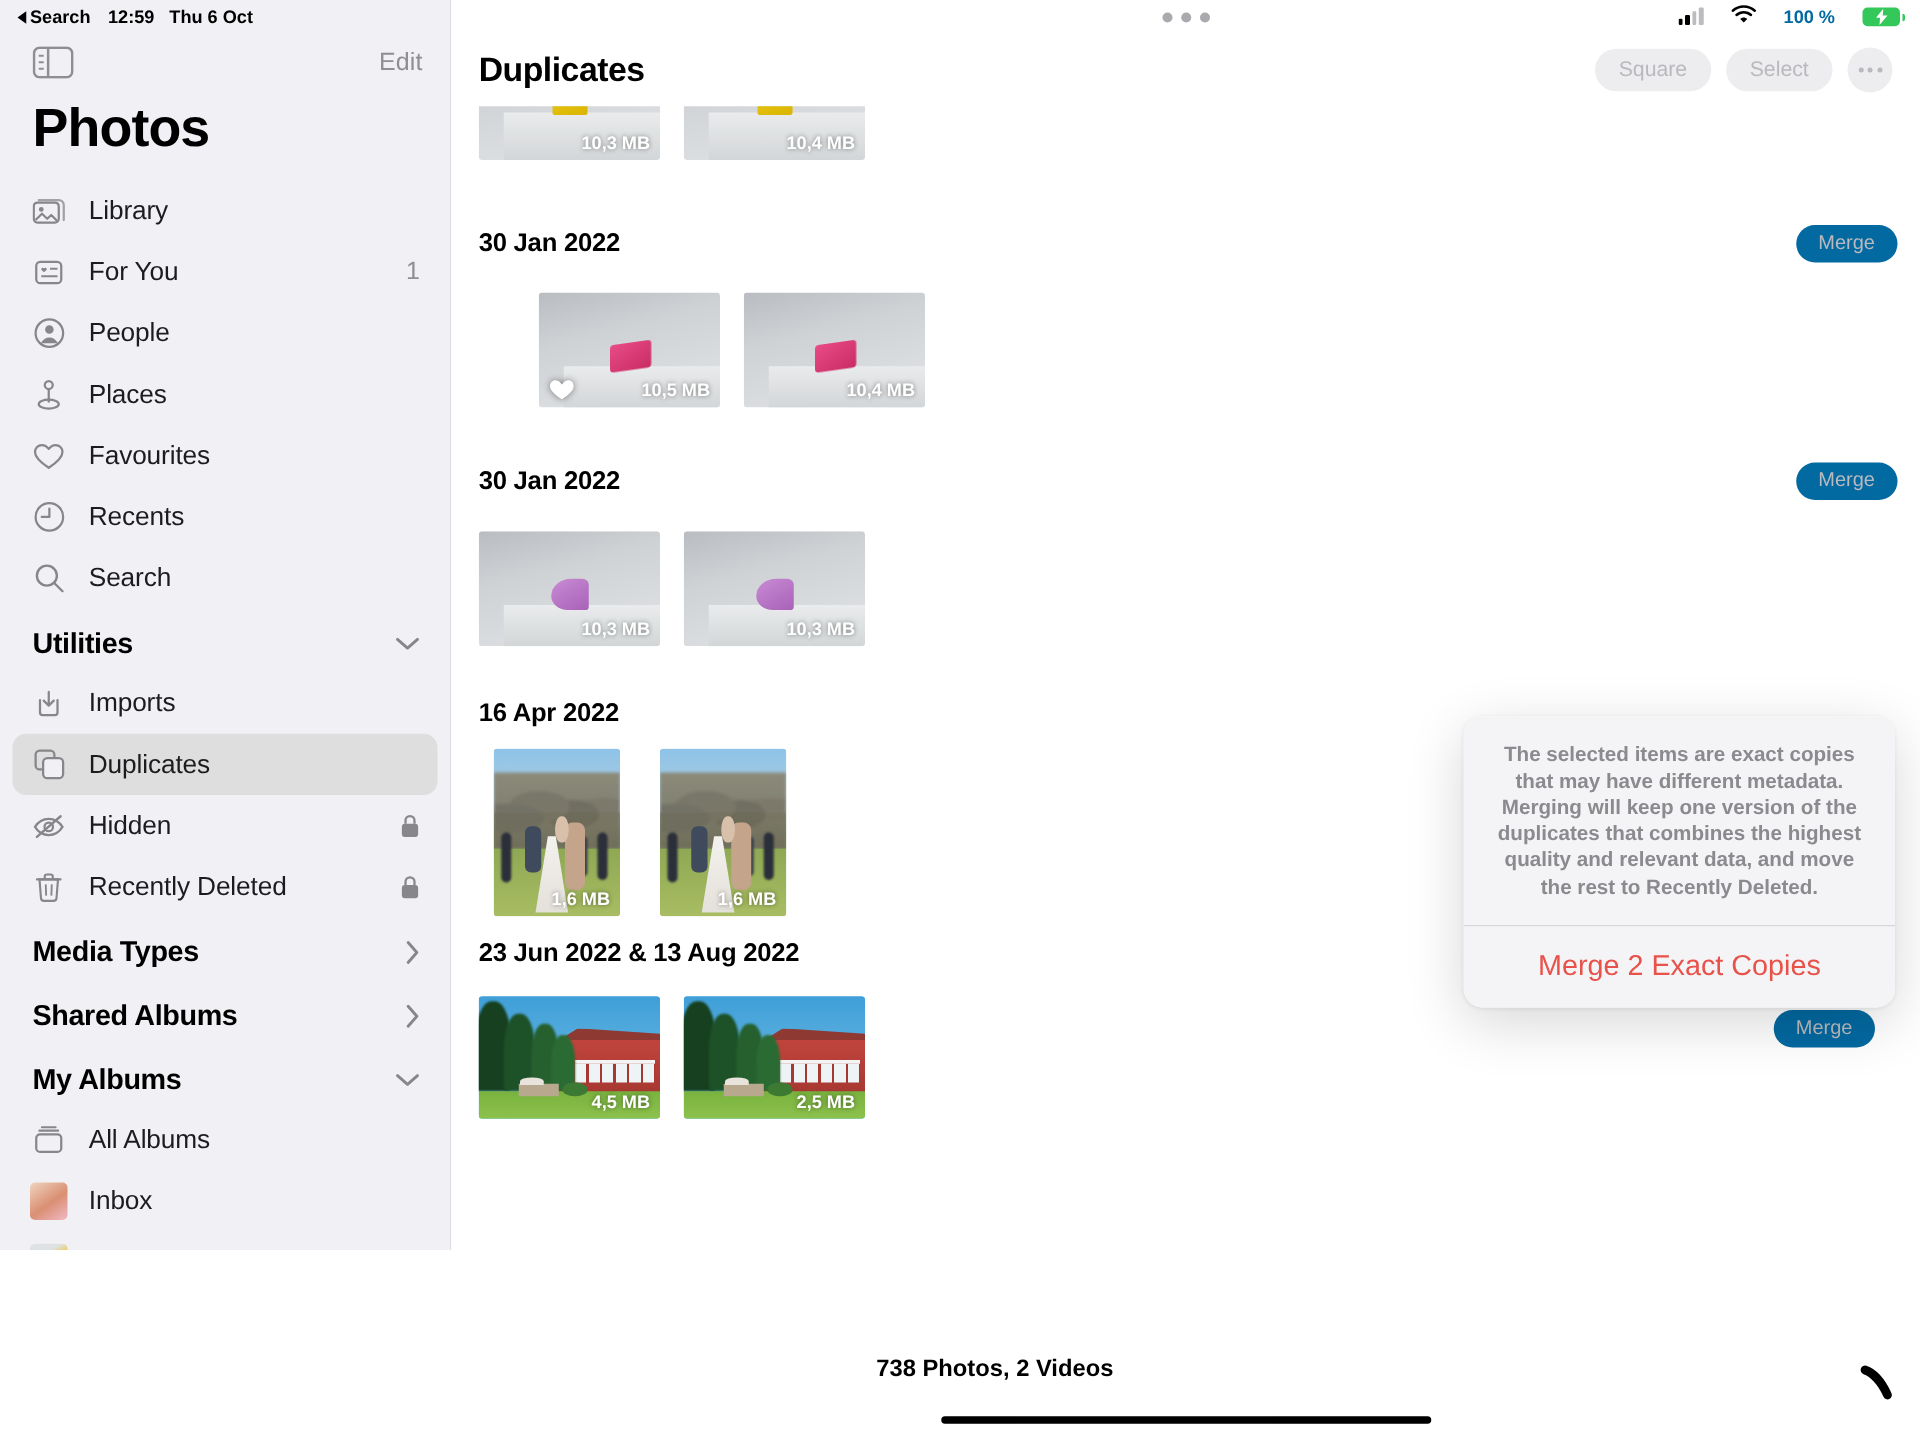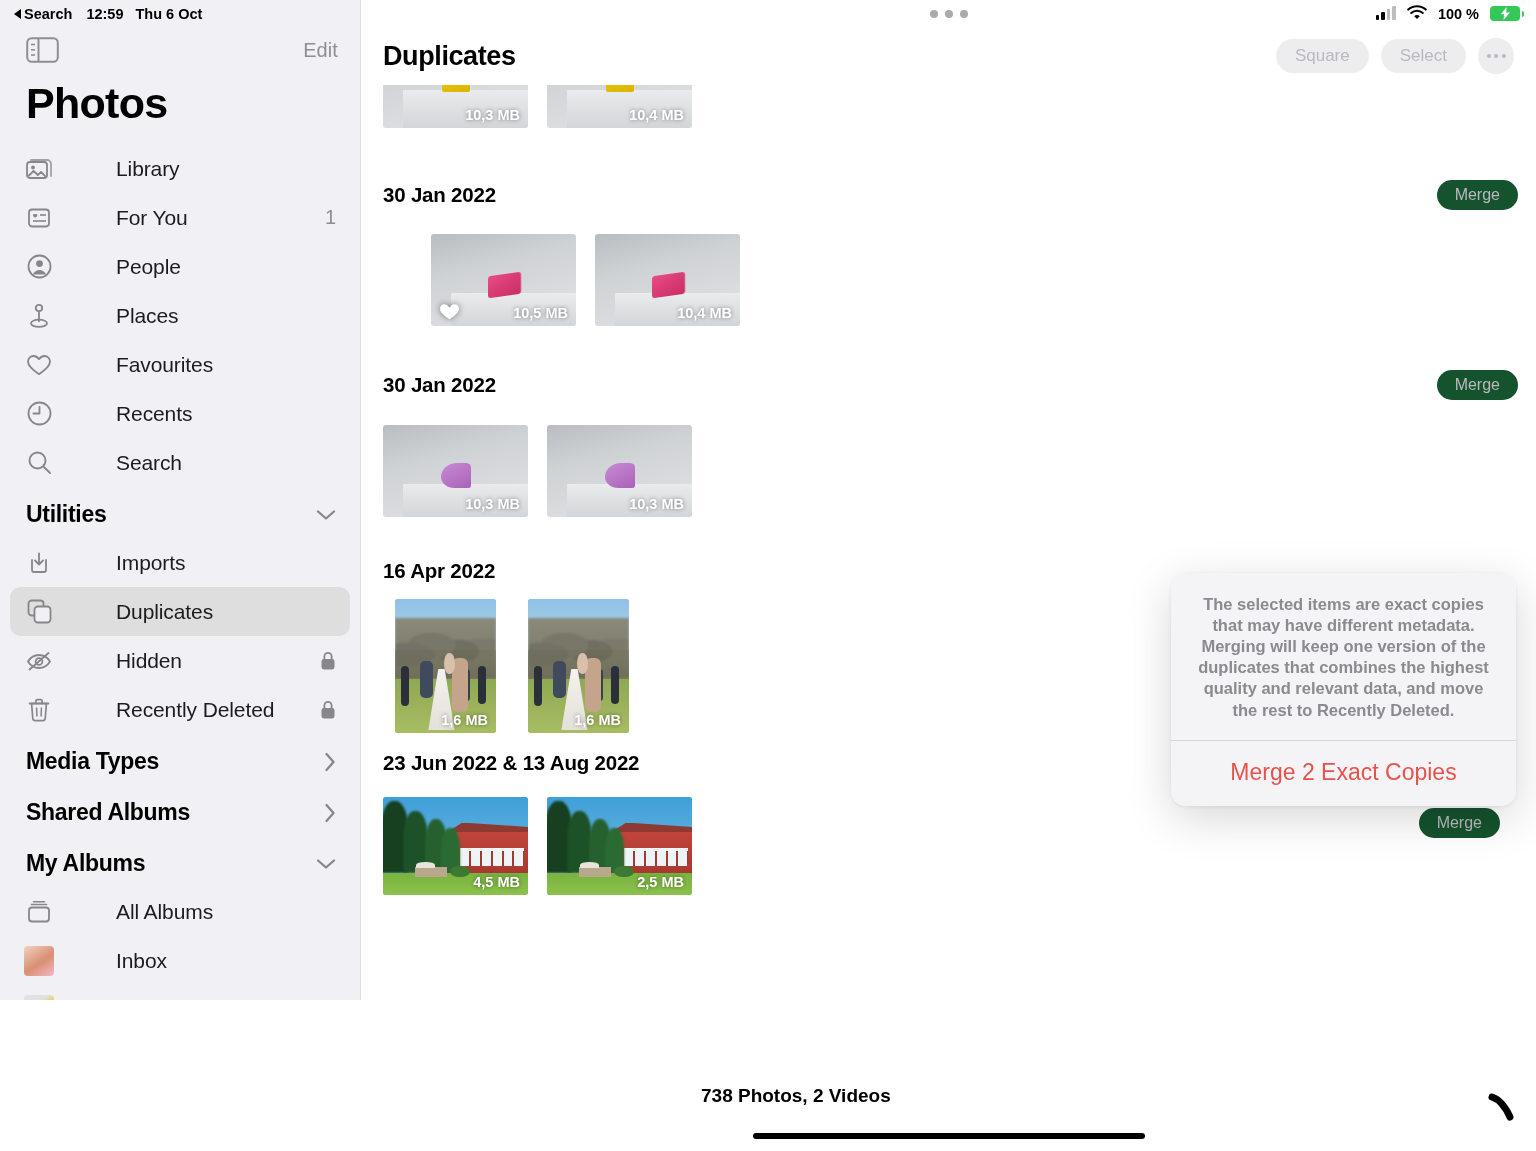--- a/index.html
+++ b/index.html
@@ -47,21 +47,20 @@
     font-size:43px; font-weight:bold; color:#000;
     padding:6px 0 16px 26px; letter-spacing:-0.7px;
   }
 
   .nav-list { padding:0 10px; }
   .nav-item {
     display:flex; align-items:center;
     height:49px; padding:0 14px 0 14px;
     border-radius:11px; cursor:pointer;
     position:relative;
-    gap:45px;
   }
   .nav-item.selected { background:#dededf; }
   .nav-icon {
     width:30px; height:30px; flex:0 0 30px;
     display:flex; align-items:center; justify-content:center;
     margin-right:17px; color:#86868b;
   }
   .nav-label { font-size:21px; color:#1c1c1e; letter-spacing:-0.1px; }
   .nav-badge { margin-left:auto; font-size:20px; color:#8e8e93; }
   .nav-lock { margin-left:auto; display:flex; align-items:center; }
@@ -90,22 +89,22 @@
     position:relative;
   }
   .drag-dots {
     position:absolute; left:0; right:0; top:0; height:27px;
     display:flex; align-items:center; justify-content:center; gap:7px;
   }
   .drag-dots span {
     width:8px;height:8px;border-radius:50%;background:#a9a9ae;display:block;
   }
   .sb-right {
-    margin-left:auto; display:flex; align-items:center; gap:11px;
-    font-size:14.5px; font-weight:bold; color:#000000; z-index:2;
+    margin-left:auto; display:flex; align-items:center; gap:22px;
+    font-size:14.5px; font-weight:bold; color:#0369a1; z-index:2;
   }
   .signal-bars { display:flex; align-items:flex-end; gap:2px; height:13px; }
   .signal-bars i { display:block; width:3.5px; background:#000; border-radius:1px; }
   .signal-bars i.off { background:#bcbcc0; }
   .battery {
     width:30px;height:15px;border-radius:4px;background:#34c759;
     display:flex;align-items:center;justify-content:center;position:relative;
   }
   .battery::after{
     content:"";position:absolute;right:-4px;top:4.5px;
@@ -137,21 +136,21 @@
   }
   .group { padding:0 0 0 22px; position:relative; }
   .group-header {
     display:flex; align-items:center; justify-content:space-between;
     padding-right:18px;
   }
   .group-date {
     font-size:20.5px; font-weight:bold; color:#000; letter-spacing:-0.2px;
   }
   .merge-btn {
-    background:#14532d; color:#b9b9be; border:none;
+    background:#0369a1; color:#b9b9be; border:none;
     border-radius:15px; font-size:16px; font-family:inherit;
     padding:6px 18px; cursor:pointer;text-align:center;
   }
   .thumb-row { display:flex; gap:19px; }
   .thumb {
     position:relative; border-radius:3px; overflow:hidden;
     cursor:pointer; flex:0 0 auto;
   }
   .thumb .size {
     position:absolute; right:8px; bottom:5px;

